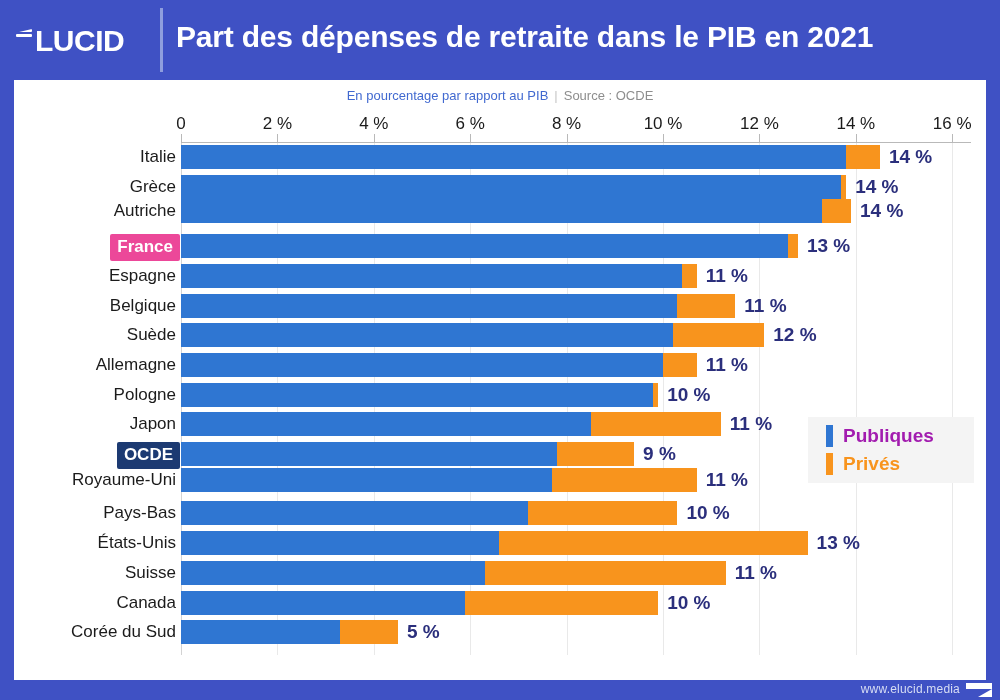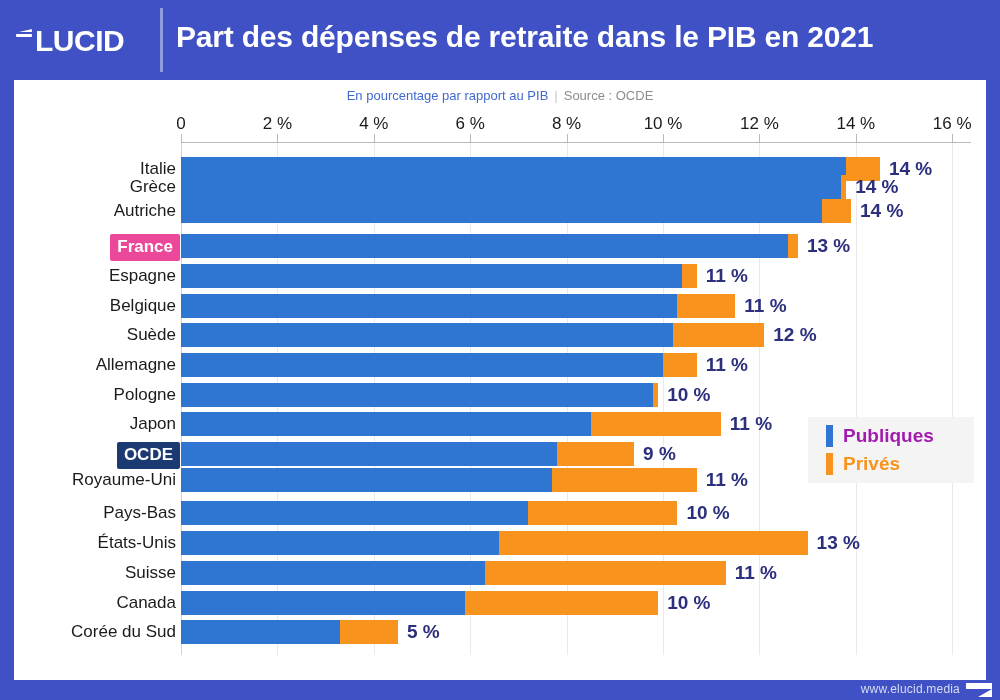--- a/index.html
+++ b/index.html
@@ -156,21 +156,21 @@
         <i style="left: 359.8px;"></i>
         <i style="left: 456.2px;"></i>
         <i style="left: 552.6px;"></i>
         <i style="left: 649px;"></i>
         <i style="left: 745.4px;"></i>
         <i style="left: 841.8px;"></i>
         <i style="left: 938.2px;"></i>
       </div>
 
     <div class="plot" id="plot">
-        <div class="row" style="top: 12px;">
+        <div class="row" style="top: 0px;">
           <div class="rowlabel">Italie</div>
           <div class="bar-pub" style="left: 167px; width: 665.16px;"></div>
           <div class="bar-priv" style="left: 832.16px; width: 33.74px;"></div>
           <div class="bar-value" style="left: 874.9px;">14 %</div>
         </div>
         <div class="row" style="top: 29.7px;">
           <div class="rowlabel">Grèce</div>
           <div class="bar-pub" style="left: 167px; width: 660.34px;"></div>
           <div class="bar-priv" style="left: 827.34px; width: 4.82px;"></div>
           <div class="bar-value" style="left: 841.16px;">14 %</div>

